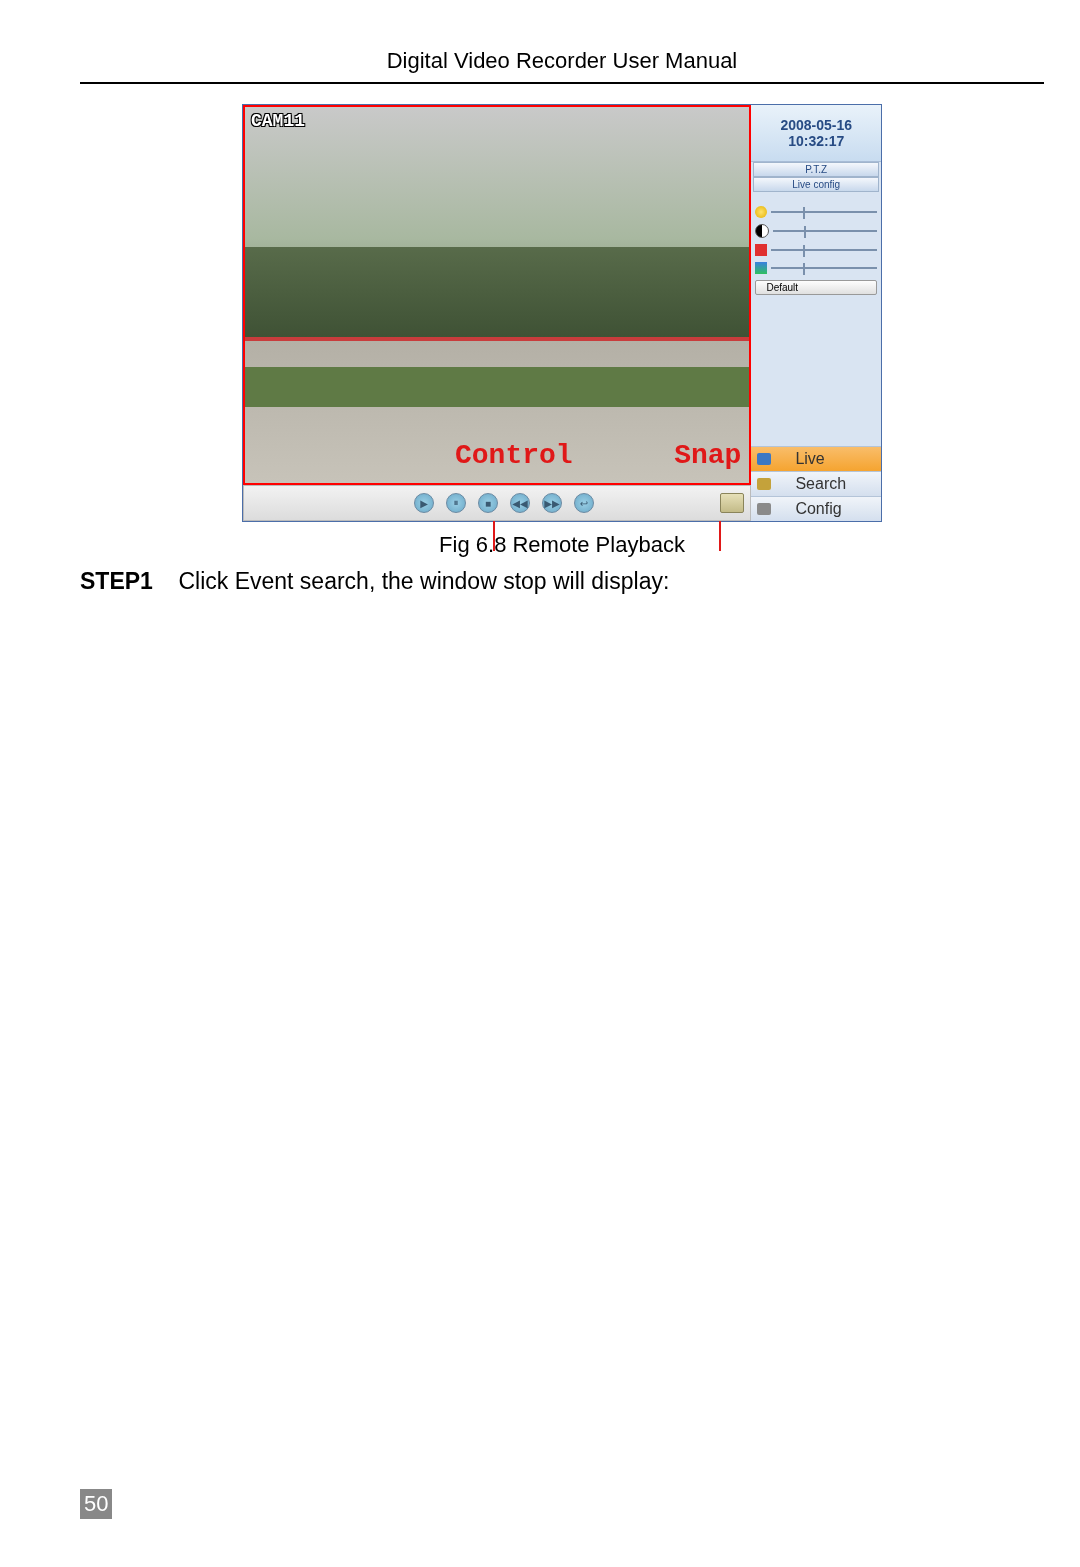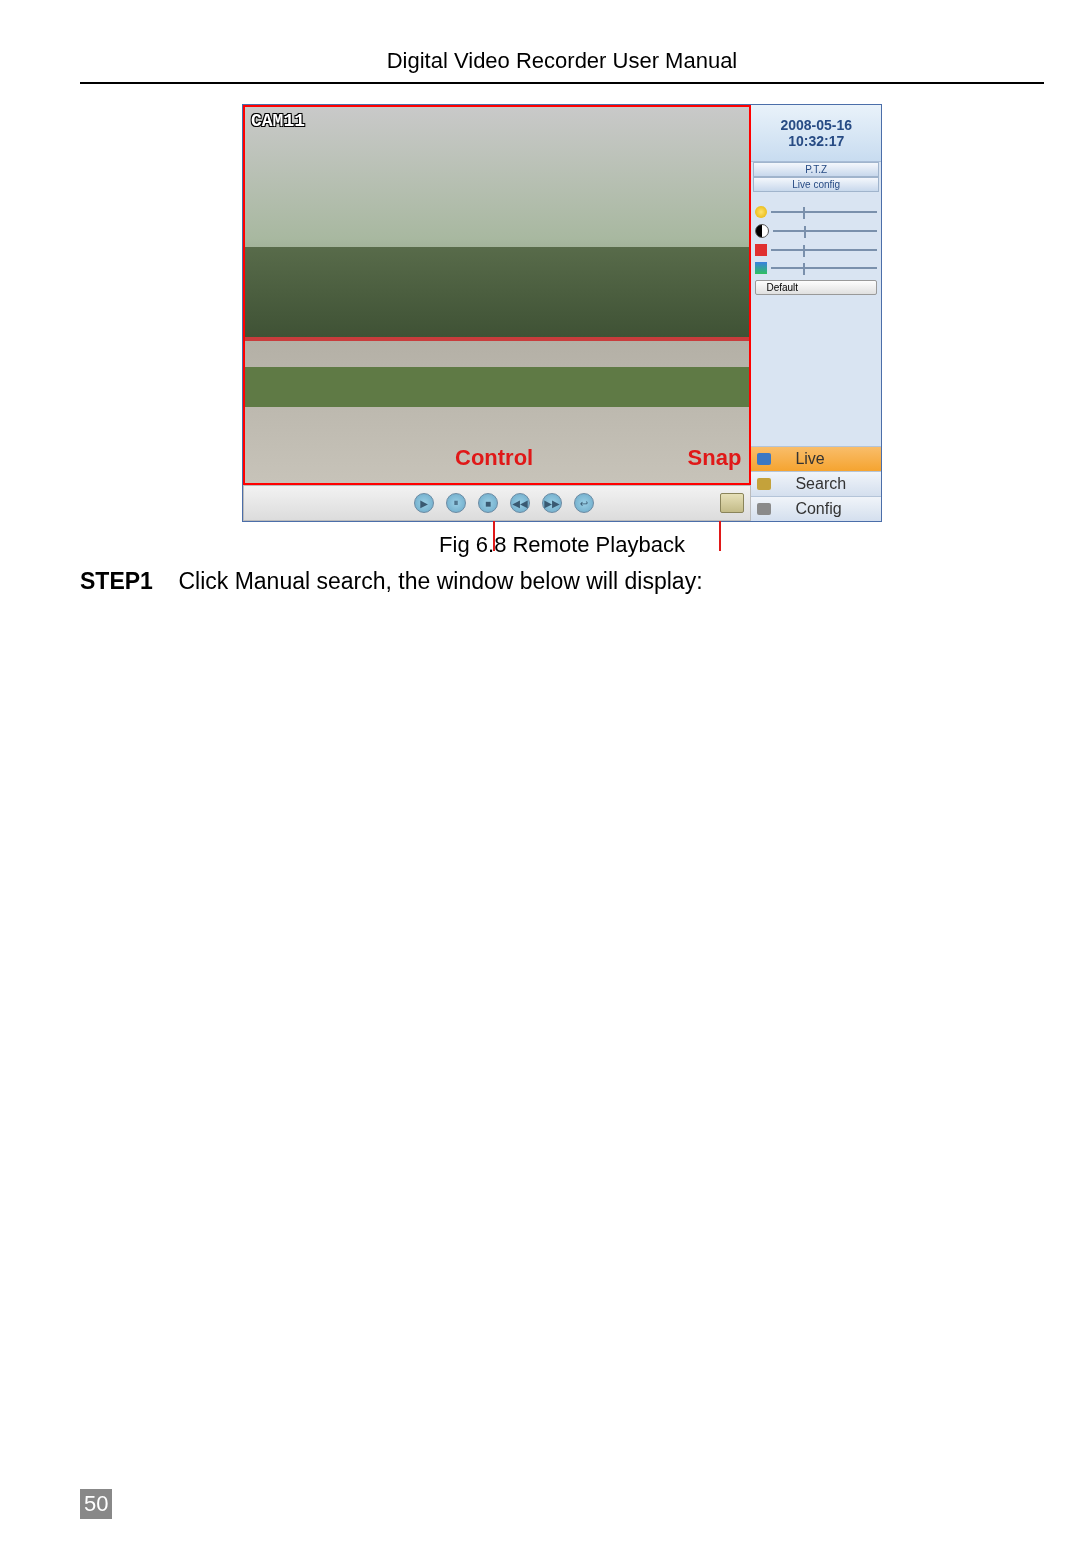--- a/index.html
+++ b/index.html
@@ -9,21 +9,21 @@
   .figure{width:640px}
   .dvr-ui{display:flex;border:1px solid #4b6ea9;background:#b8cce4}
   .video-pane{width:510px;display:flex;flex-direction:column}
   .video-area{position:relative;height:380px;border:2px solid red;box-sizing:border-box;overflow:hidden}
   .sky{position:absolute;inset:0;background:linear-gradient(#c9c9c9, #a8b8a0 35%, #7a8d6b 55%, #c4c0b5 68%,#bcb8ae)}
   .trees{position:absolute;top:140px;left:0;right:0;height:90px;background:linear-gradient(#586b4a,#3f5235)}
   .redline{position:absolute;top:230px;left:0;right:0;height:4px;background:#c83c3c}
   .road{position:absolute;top:234px;left:0;right:0;bottom:0;background:linear-gradient(#b4b0a6,#c7c3b9)}
   .grass{position:absolute;top:260px;left:0;right:0;height:40px;background:#5f7a45}
   .cam-label{position:absolute;top:4px;left:6px;font-family:"Courier New",monospace;font-weight:bold;font-size:18px;color:#fff;text-shadow:-1px -1px 0 #000,1px -1px 0 #000,-1px 1px 0 #000,1px 1px 0 #000}
-  .overlay-label{position:absolute;font-family:Liberation Sans, sans-serif;font-size:22px;font-weight:bold;color:#e01818}
+  .overlay-label{position:absolute;font-family:Liberation Mono, monospace;font-size:28px;font-weight:bold;color:#e01818}
   .control-lbl{bottom:12px;left:210px}
   .snap-lbl{bottom:12px;right:8px}
   .red-pointer{position:absolute;width:2px;background:#e01818;bottom:-30px;height:30px}
   .red-pointer.p1{left:250px}
   .red-pointer.p2{right:30px}
   .toolbar{height:34px;background:linear-gradient(#f2f2f2,#dcdcdc);display:flex;align-items:center;gap:12px;padding-left:170px;border:1px solid #bbb;position:relative}
   .tb-btn{width:18px;height:18px;border-radius:50%;background:radial-gradient(#9bd0e6,#6aa8c7);border:1px solid #6a8aa3;display:flex;align-items:center;justify-content:center;font-size:10px;color:#3a5a72}
   .tb-snap{position:absolute;right:6px;width:22px;height:18px;border-radius:2px;background:linear-gradient(#e6e0b8,#c3bb88);border:1px solid #8a845a}
   .side-pane{width:130px;background:#d9e4f2;display:flex;flex-direction:column;font-size:11px}
   .date-box{background:linear-gradient(#e9f2fa,#c8dcf0);text-align:center;padding:12px 0;border-bottom:1px solid #a8bcd6}
@@ -140,18 +140,18 @@
           </div>
         </div>
       </div>
       <div class="caption">Fig 6.8    Remote Playback</div>
     </div>
   </div>
 
   <div class="body-text">
 
     <p>
-      <span class="step">STEP1</span>&nbsp;&nbsp;&nbsp;&nbsp;<span>Click Manual search, the window below will display:</span>
+      <span class="step">STEP1</span>&nbsp;&nbsp;&nbsp;&nbsp;<span>Click Event search, the window stop will display:</span>
     </p>
   </div>
 
   <div class="page-num">50</div>
 </div>
 
 </body></html>

